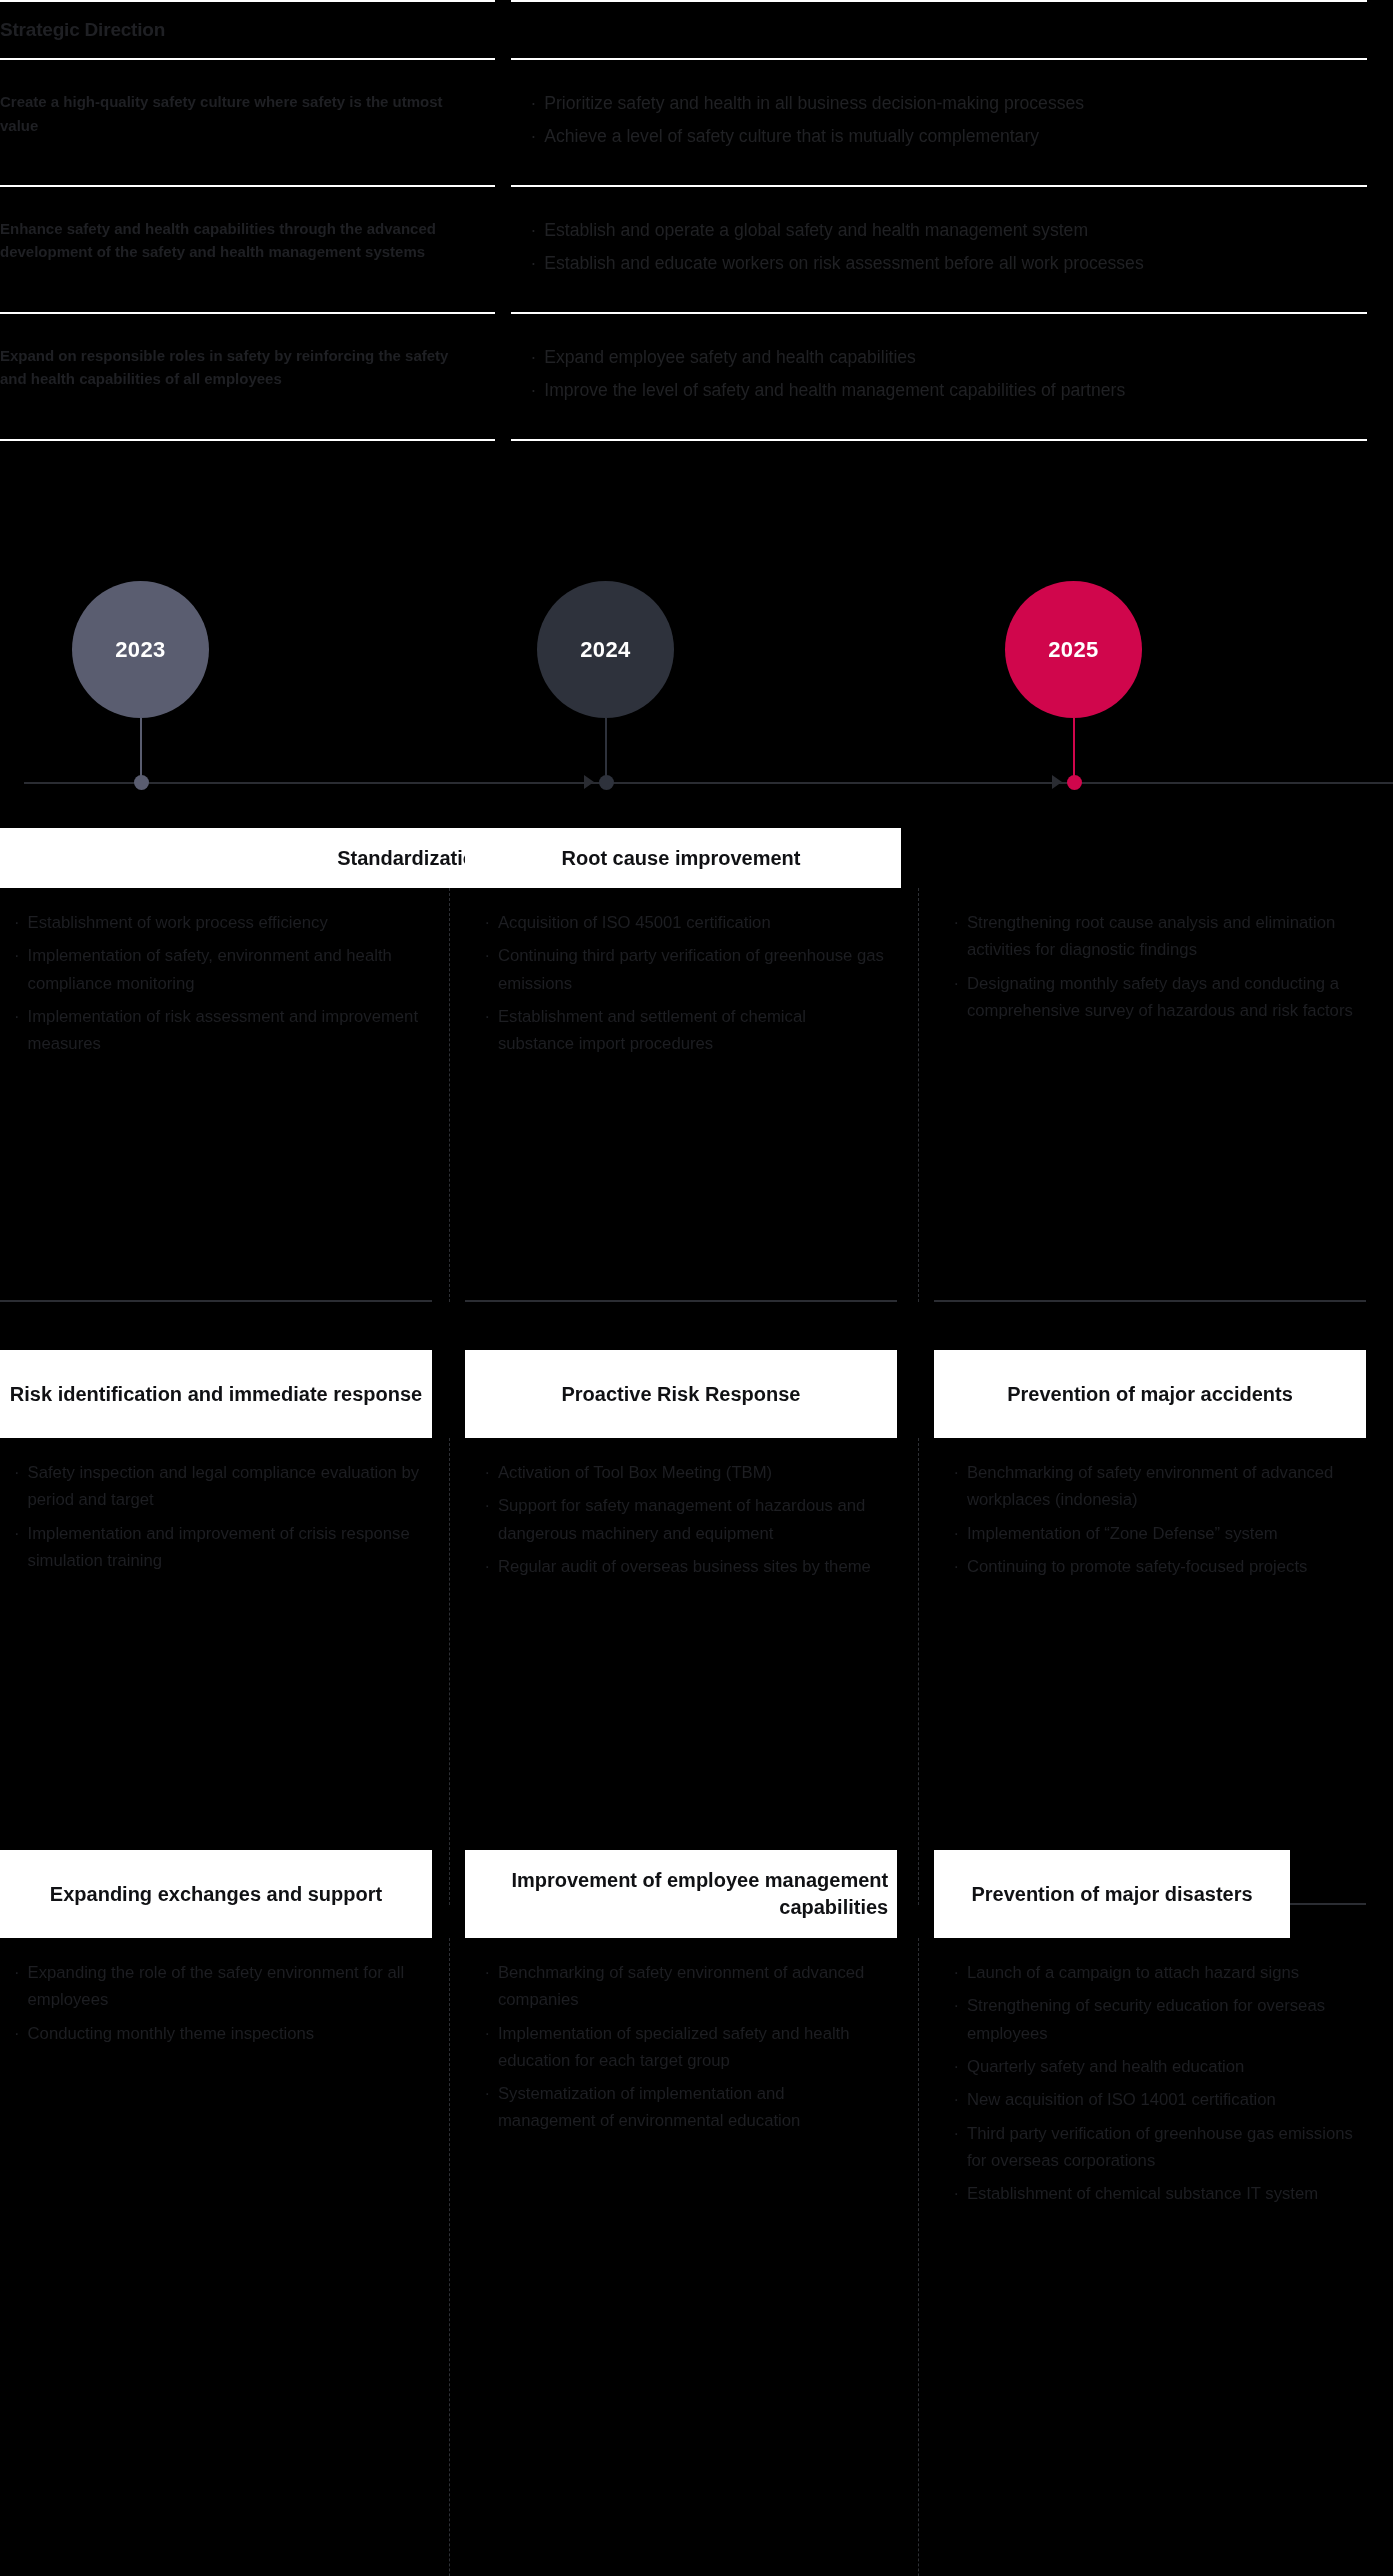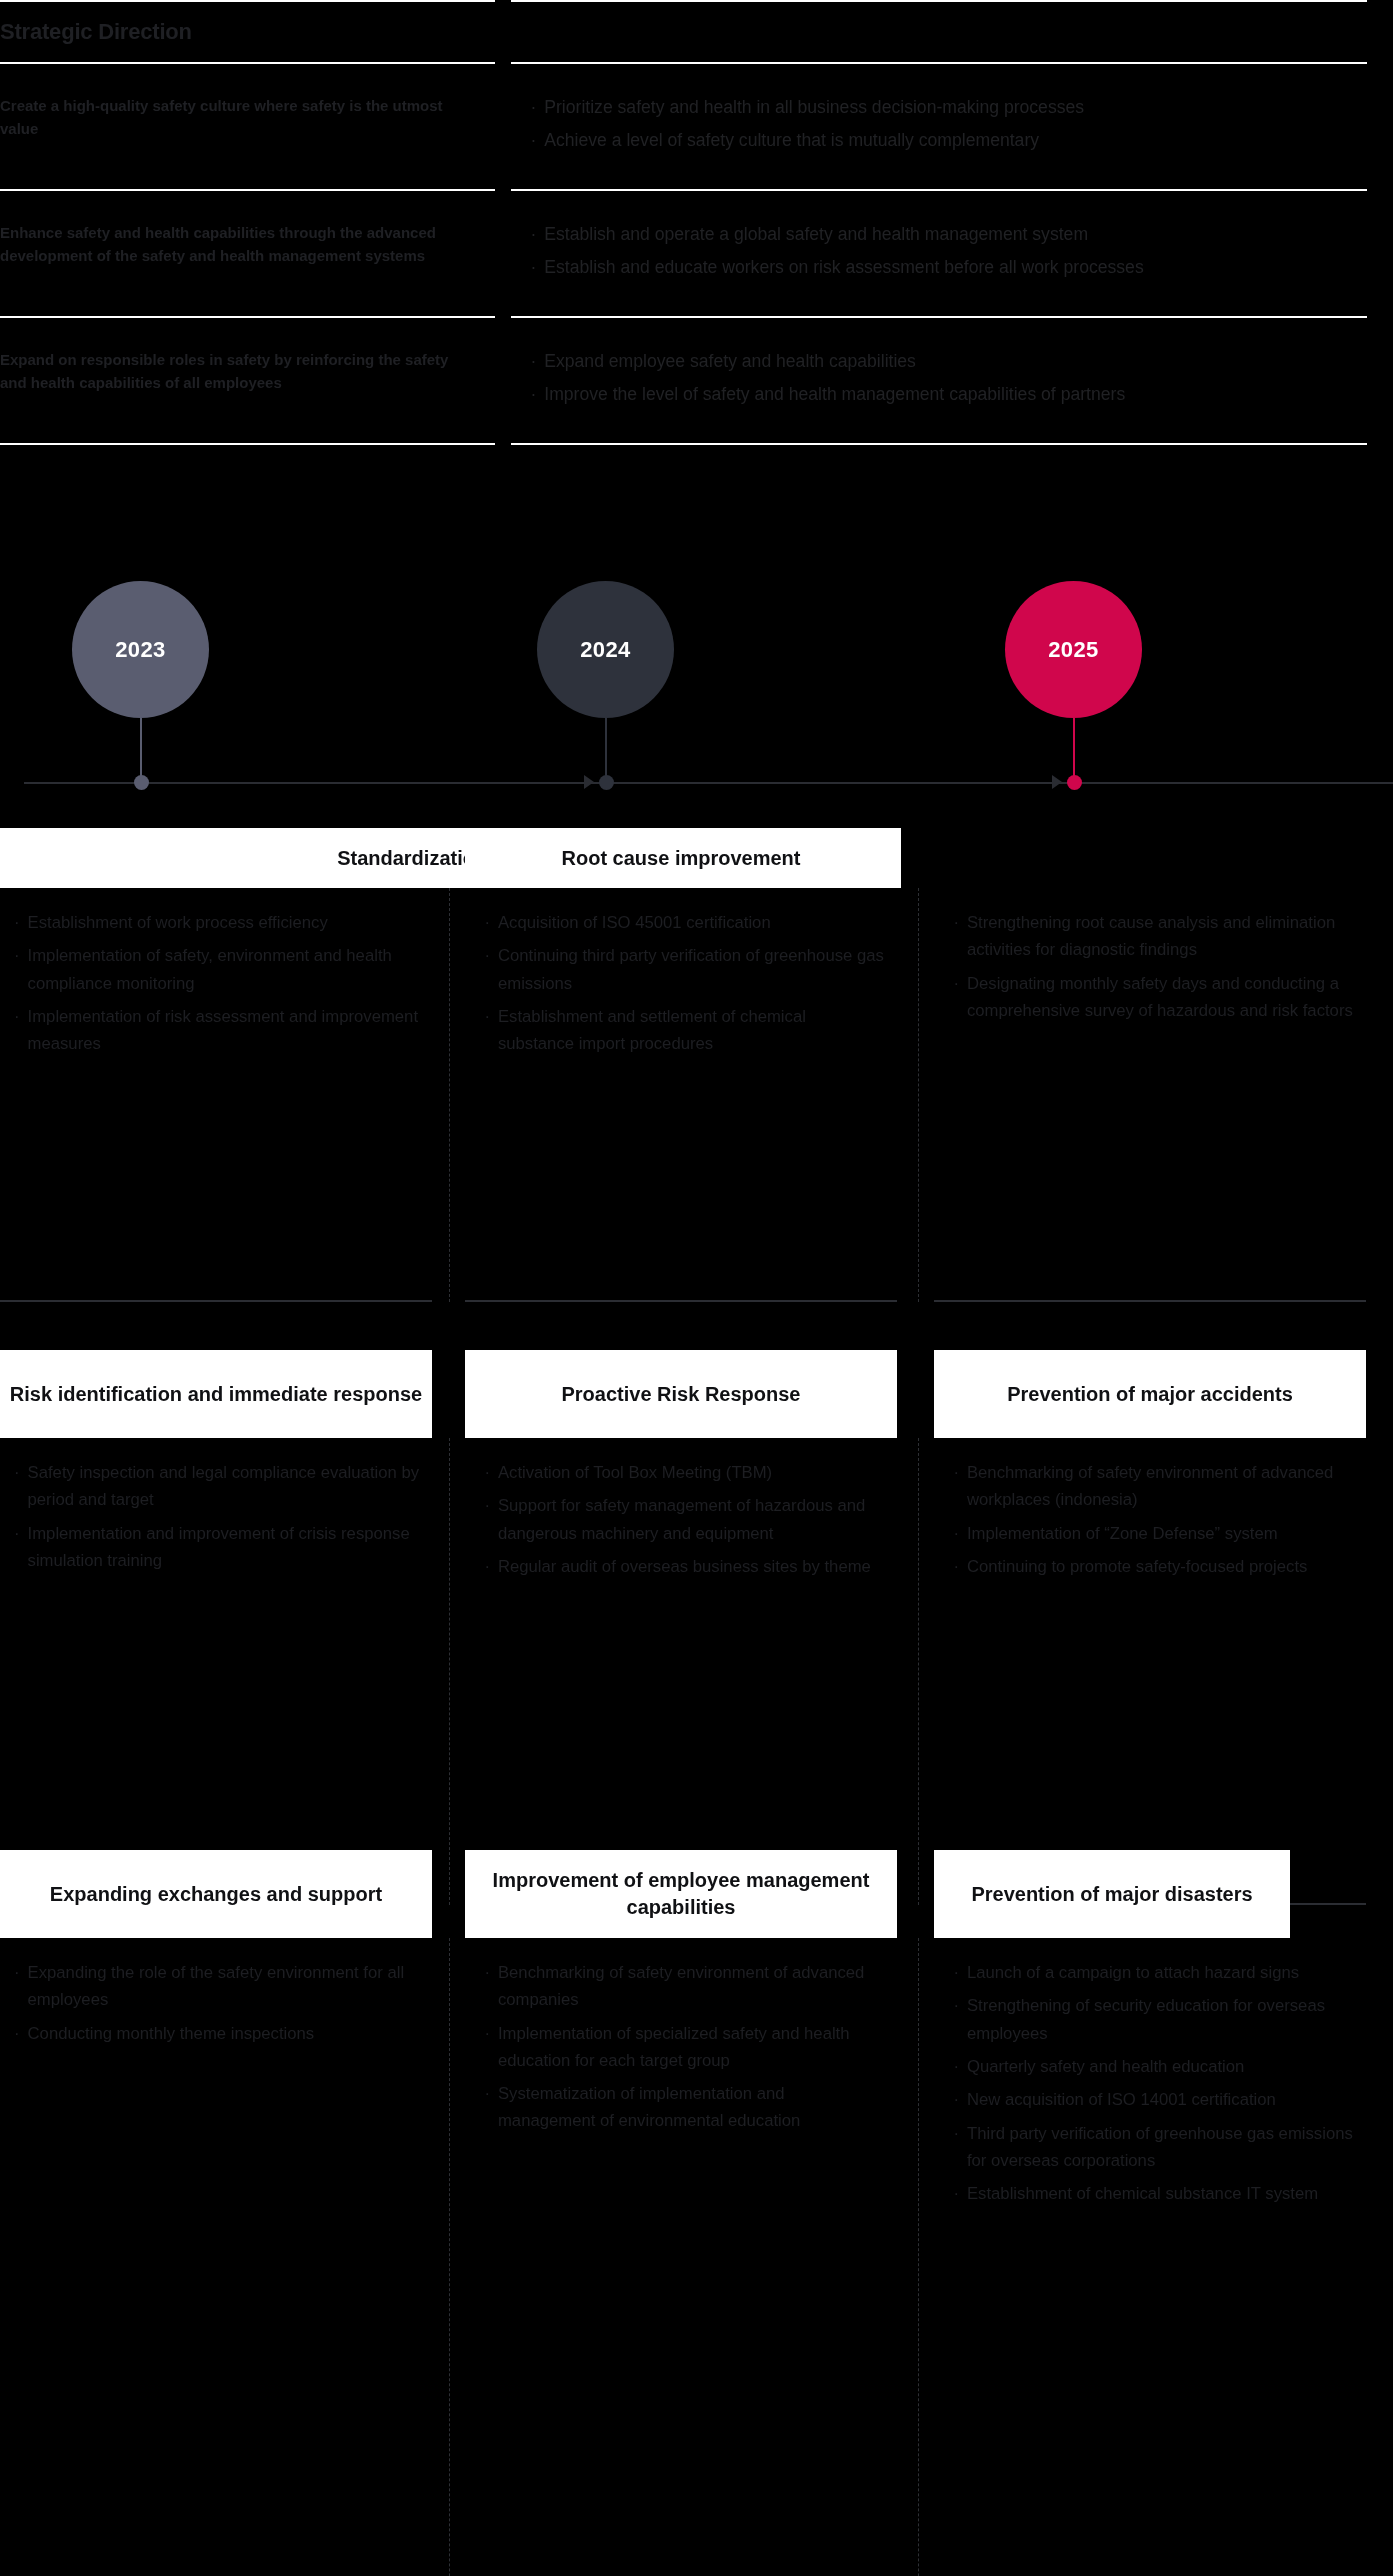--- a/index.html
+++ b/index.html
@@ -41,21 +41,21 @@
   .rule {
     height: 1.8px;
     background: #ffffff;
   }
   .rule-left { width: 495px; }
   .rule-right { flex: 1; }
   .rule-row { display: flex; width: 100%; }
   .rule-gap { width: 16px; background: transparent; }
 
   .st-head-label {
-    font-size: 22px;
+    font-size: 19px;
     font-weight: bold;
     color: #1f2024;
     letter-spacing: -0.2px;
     padding: 16px 0 16px 0;
     line-height: 1.3;
   }
   .st-head-label.right { padding-left: 17.6px; }
 
   .st-dir {
     font-size: 15px;
@@ -417,21 +417,21 @@
           <div class="hline" style="left:0px;width:432px;top:465px;"></div>
           <div class="hline" style="left:465px;width:432px;top:465px;"></div>
           <div class="hline" style="left:934px;width:432px;top:465px;"></div>
         </div>
       </div>
       <div class="card-row" style="position:absolute;top:1022px;height:1612px;">
         <div class="hdr-band" style="height:88px;">
           <div class="card-head" style="left:0px;width:432px;">
             <span>Expanding exchanges and support</span>
           </div>
-          <div class="card-head" style="left:465px;width:432px;">
+          <div class="card-head" style="left:465px;width:432px;text-align:right;">
             <span>Improvement of employee management capabilities</span>
           </div>
           <div class="card-head" style="left:934px;width:356px;">
             <span>Prevention of major disasters</span>
           </div>
         </div>
         <div class="body-band" style="height:1524px;">
           <div class="vdash" style="left:449px;height:1524px;"></div>
           <div class="vdash" style="left:918px;height:1524px;"></div>
           <div class="col" style="left:0px;width:432px;padding:21px 12.3px 0 14px;">

